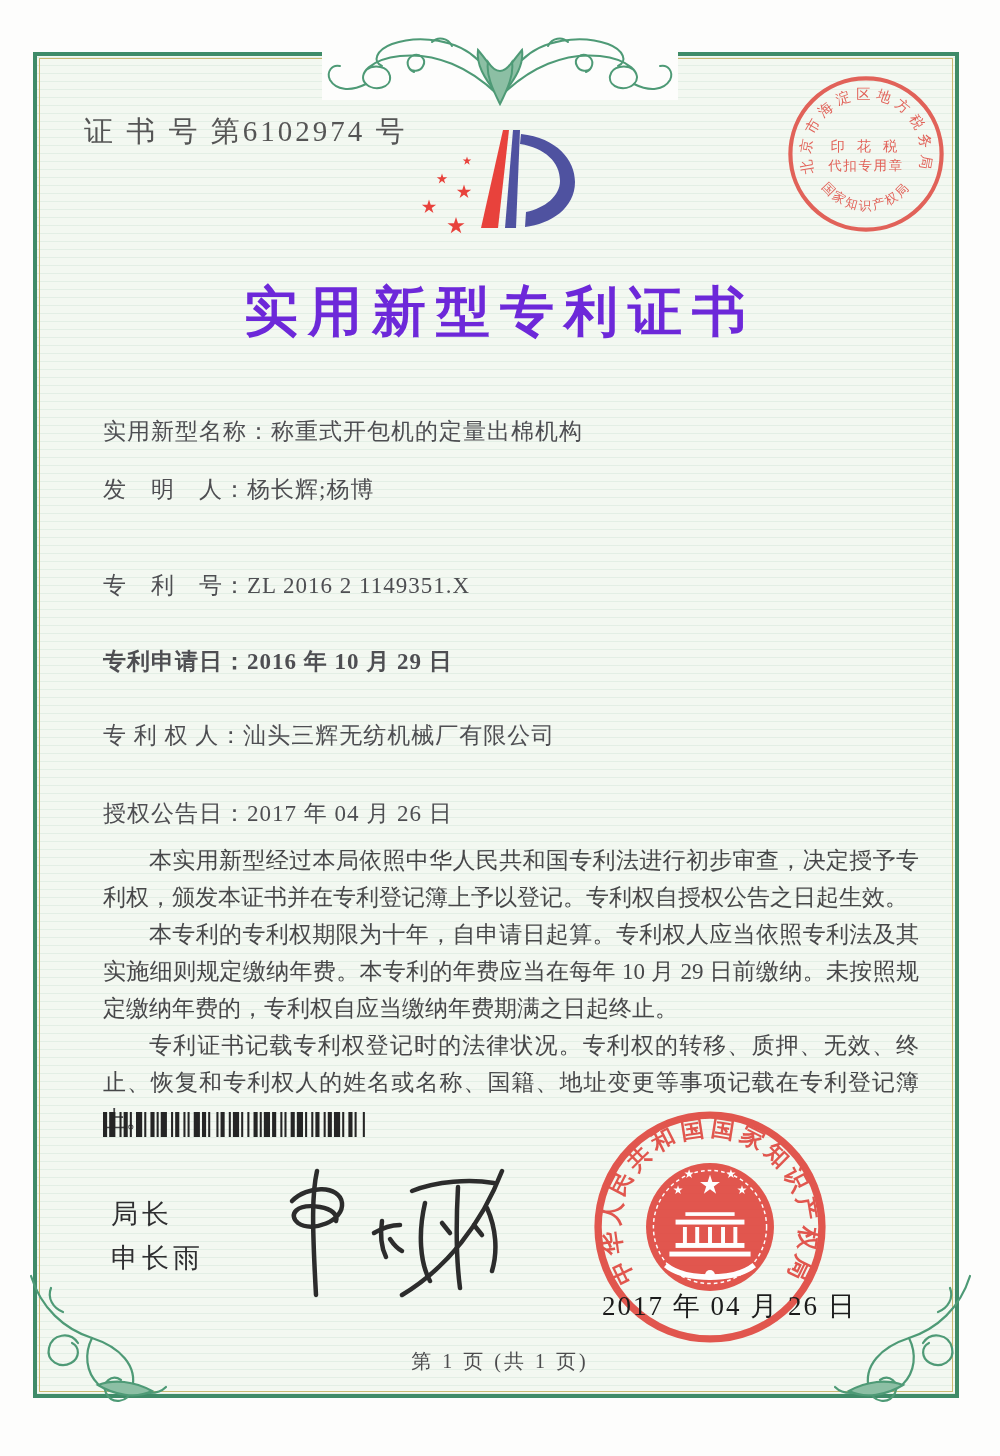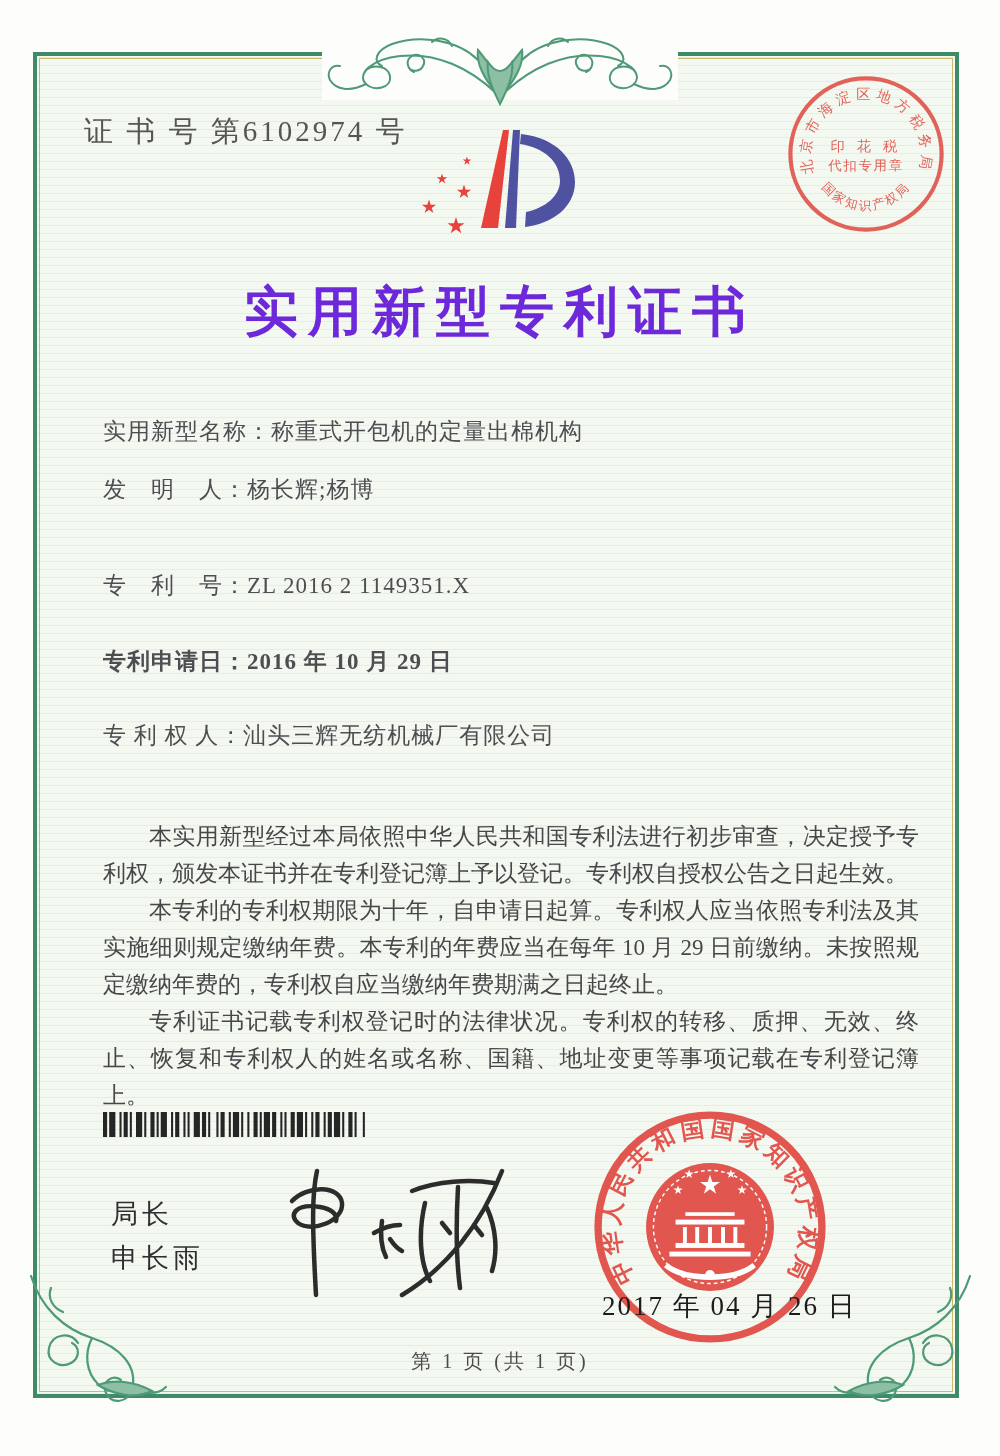--- a/index.html
+++ b/index.html
@@ -25,21 +25,21 @@
     letter-spacing:3px;z-index:2;
   }
   .tax-stamp{position:absolute;left:782px;top:70px;width:168px;height:168px;z-index:3;opacity:.92;}
   .logo{position:absolute;left:415px;top:126px;width:175px;height:118px;z-index:2;}
   .title{
     position:absolute;left:0;top:276px;width:100%;text-align:center;
     font-size:54px;font-weight:700;color:#6d28d9;letter-spacing:10px;z-index:2;
   }
   .field-row{position:absolute;left:103px;font-size:23px;color:#4e4e52;letter-spacing:1px;z-index:2;white-space:nowrap;}
   .paragraphs{
-    position:absolute;left:103px;top:818px;width:816px;z-index:2;
+    position:absolute;left:103px;top:842px;width:816px;z-index:2;
     font-size:23px;line-height:37px;color:#474749;text-align:justify;
   }
   .paragraphs p{margin:0;text-indent:2em;}
   .barcode{position:absolute;left:103px;top:1112px;width:266px;height:25px;z-index:2;}
   .director-title{position:absolute;left:111px;top:1196px;font-size:27px;color:#2f2f31;
     font-family:"Liberation Sans","DejaVu Sans",sans-serif;letter-spacing:4px;z-index:2;}
   .director-name{position:absolute;left:111px;top:1240px;font-size:27px;color:#2f2f31;
     font-family:"Liberation Sans","DejaVu Sans",sans-serif;letter-spacing:4px;z-index:2;}
   .signature{position:absolute;left:262px;top:1162px;width:260px;height:142px;z-index:2;}
   .big-seal{position:absolute;left:587px;top:1104px;width:246px;height:246px;z-index:3;opacity:.93;}
@@ -143,20 +143,23 @@
     <span>发　明　人：</span><span>杨长辉;杨博</span>
   </div>
   <div class="field-row" style="top:570px;">
     <span>专　利　号：</span><span>ZL 2016 2 1149351.X</span>
   </div>
   <div class="field-row" style="top:646px;font-weight:bold;">
     <span>专利申请日：</span><span>2016 年 10 月 29 日</span>
   </div>
   <div class="field-row" style="top:720px;">
     <span>专 利 权 人：</span><span>汕头三辉无纺机械厂有限公司</span>
+  </div>
+  <div class="field-row" style="top:798px;">
+    <span>授权公告日：</span><span>2017 年 04 月 26 日</span>
   </div>
 
   <div class="paragraphs">
     <p>本实用新型经过本局依照中华人民共和国专利法进行初步审查，决定授予专利权，颁发本证书并在专利登记簿上予以登记。专利权自授权公告之日起生效。</p>
     <p>本专利的专利权期限为十年，自申请日起算。专利权人应当依照专利法及其实施细则规定缴纳年费。本专利的年费应当在每年 10 月 29 日前缴纳。未按照规定缴纳年费的，专利权自应当缴纳年费期满之日起终止。</p>
     <p>专利证书记载专利权登记时的法律状况。专利权的转移、质押、无效、终止、恢复和专利权人的姓名或名称、国籍、地址变更等事项记载在专利登记簿上。</p>
   </div>
 
   <div class="barcode"><svg viewBox="0 0 199.95000000000007 25" width="100%" height="100%" preserveAspectRatio="none">
         <rect x="0" y="0" width="3.1" height="25" fill="#252525"></rect>

